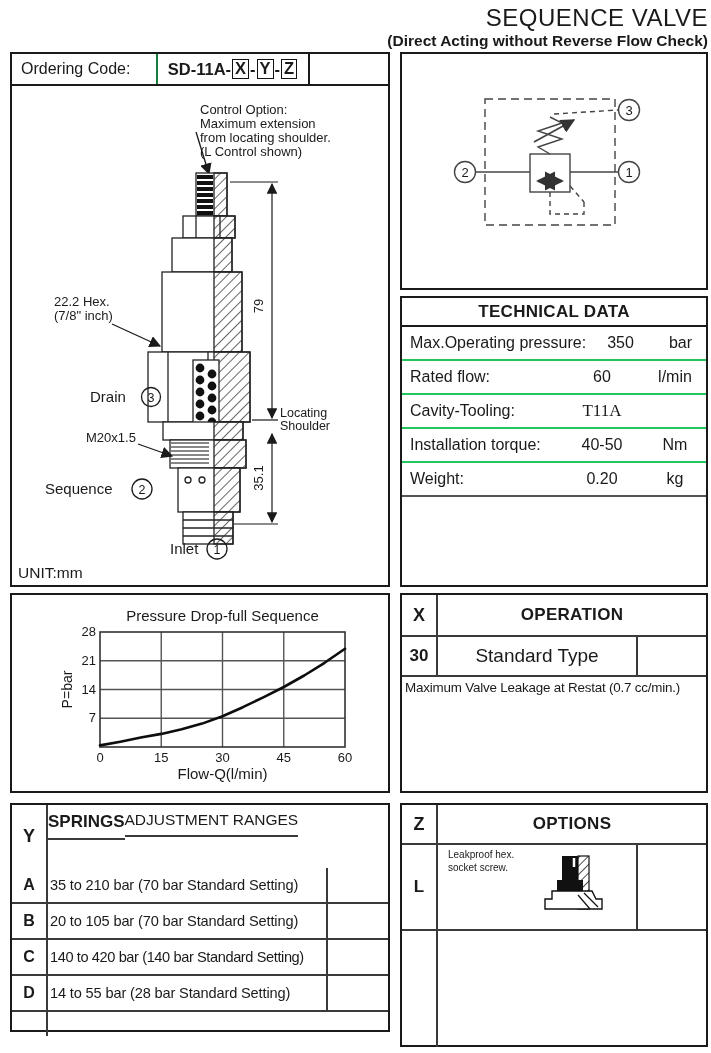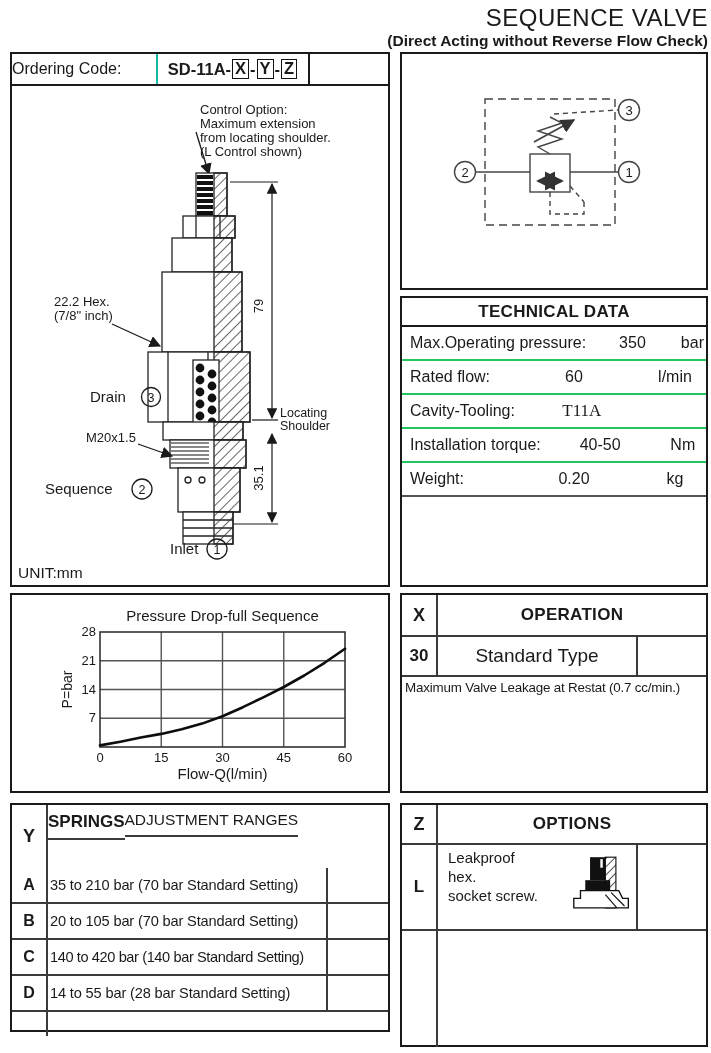--- a/index.html
+++ b/index.html
@@ -7,41 +7,41 @@
     position:relative;width:711px;height:1053px;
     font-family:"Liberation Sans","DejaVu Sans",sans-serif;
     color:#1a1a1a;overflow:hidden;
   }
   .box{position:absolute;border:2px solid #1a1a1a;background:#fff;box-sizing:border-box;}
   
   .page-title{position:absolute;top:4px;right:3px;font-size:24px;font-weight:normal;letter-spacing:.5px;}
   .page-subtitle{position:absolute;top:32px;right:3px;font-size:15.5px;font-weight:bold;}
   
   .order-row{display:flex;height:30px;border-bottom:2px solid #1a1a1a;align-items:center;}
-  .order-label{width:146px;height:100%;border-right:2px solid #14b8a6;display:flex;align-items:center;font-size:16px;box-sizing:border-box;}
+  .order-label{width:146px;height:100%;border-right:2px solid #15803d;display:flex;align-items:center;padding-left:9px;font-size:16px;box-sizing:border-box;}
   .order-code{width:152px;height:100%;border-right:2px solid #1a1a1a;display:flex;align-items:center;justify-content:center;font-size:16.5px;font-weight:bold;box-sizing:border-box;}
   .boxed{border:1.6px solid #111;padding:0 2px;margin:0 1px;line-height:1.05;display:inline-block;}
   .unit-note{position:absolute;left:6px;bottom:3px;font-size:15.5px;}
   
   .td-title{height:27px;border-bottom:2px solid #1a1a1a;display:flex;align-items:center;justify-content:center;font-size:17px;font-weight:bold;letter-spacing:.3px;}
-  .td-row{display:flex;align-items:center;height:32px;font-size:16px;gap:28px;}
+  .td-row{display:flex;align-items:center;height:32px;font-size:16px;}
   .td-row + .td-row{border-top:2px solid #22c55e;}
   .td-label{flex:1;padding-left:8px;white-space:nowrap;}
   .td-value{width:84px;text-align:center;}
   .td-unit{width:62px;text-align:center;}
   .serif{font-family:"Liberation Serif","DejaVu Serif",serif;font-size:17px;}
   
   .code-hdr{display:flex;border-bottom:2px solid #3a3a3a;}
   .code-cell{width:36px;display:flex;align-items:center;justify-content:center;font-weight:bold;font-size:18px;border-right:2px solid #3a3a3a;box-sizing:border-box;}
   .hdr-title{flex:1;display:flex;align-items:center;justify-content:center;font-weight:bold;font-size:17px;letter-spacing:.3px;}
   .note-line{font-size:13.4px;padding:3px 15px 0 3px;white-space:nowrap;letter-spacing:-.2px;}
   .spring-row{display:flex;height:34px;border-bottom:2px solid #3a3a3a;}
   .spring-text{width:280px;display:flex;align-items:center;padding-left:2px;font-size:14.6px;white-space:nowrap;letter-spacing:-.15px;box-sizing:border-box;border-right:2px solid #3a3a3a;}
   .spring-spare{flex:1;}
-  .opt-text{font-size:15px;line-height:1.25;padding:4px 0 0 10px;}
+  .opt-text{font-size:10px;line-height:1.25;padding:4px 0 0 10px;}
   svg text{font-family:"Liberation Sans","DejaVu Sans",sans-serif;fill:#1a1a1a;}
 </style>
 </head>
 <body>
 
 <div class="page-title">SEQUENCE VALVE</div>
 <div class="page-subtitle">(Direct Acting without Reverse Flow Check)</div>
 
 <div class="box" style="left:10px;top:52px;width:380px;height:535px;">
   <div class="order-row">

